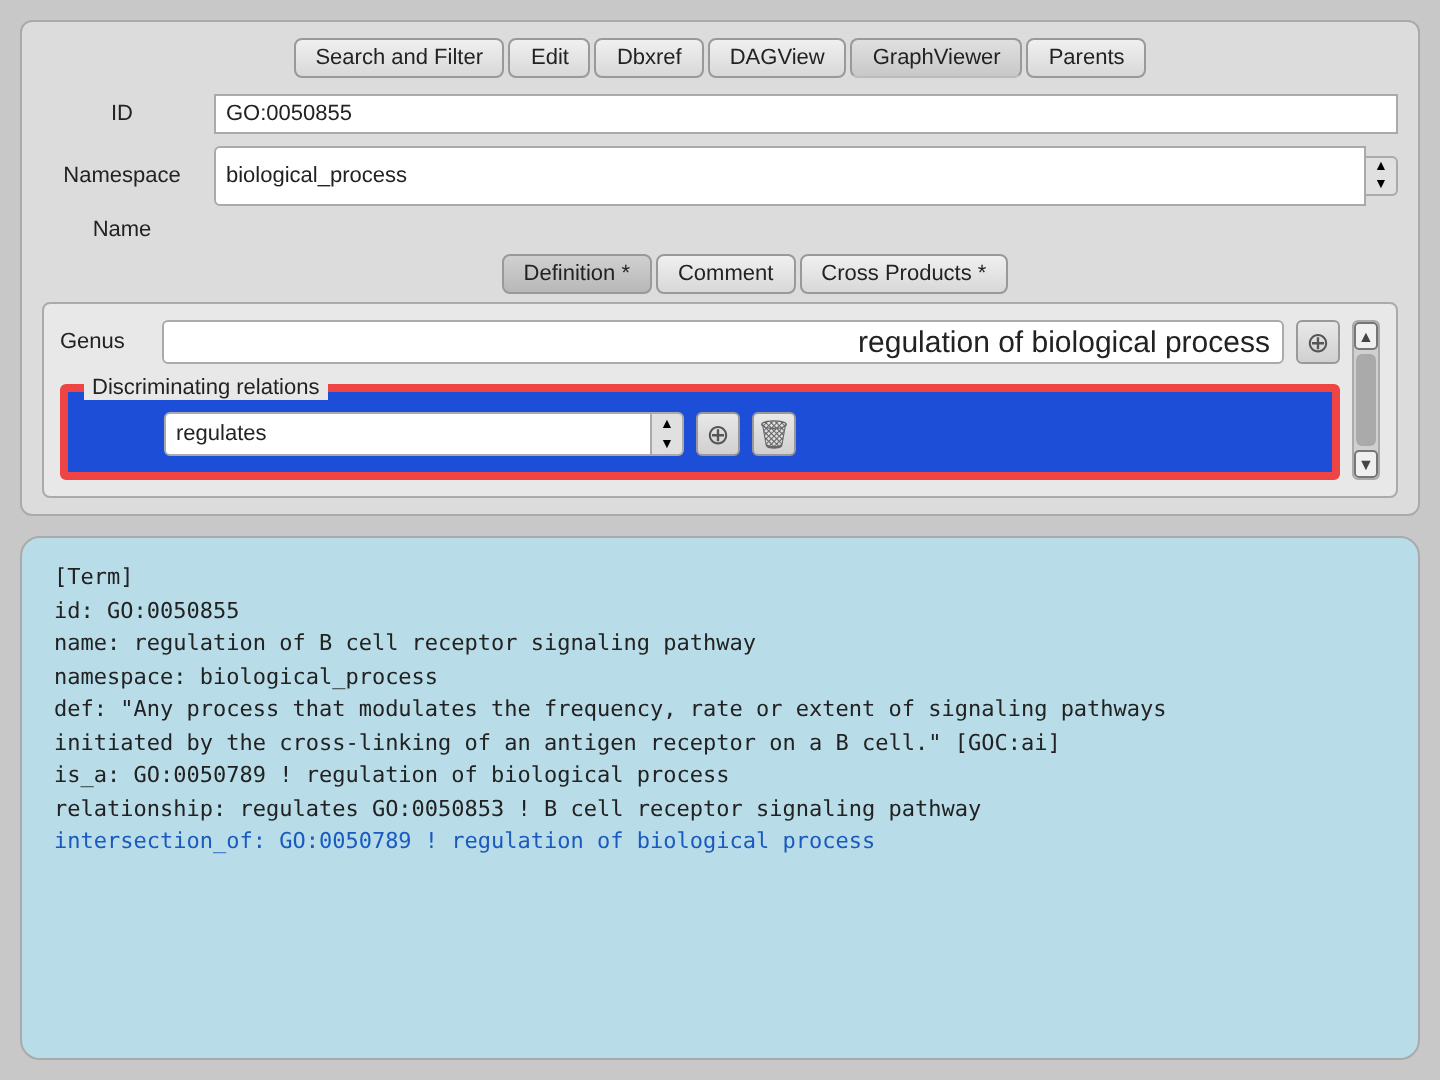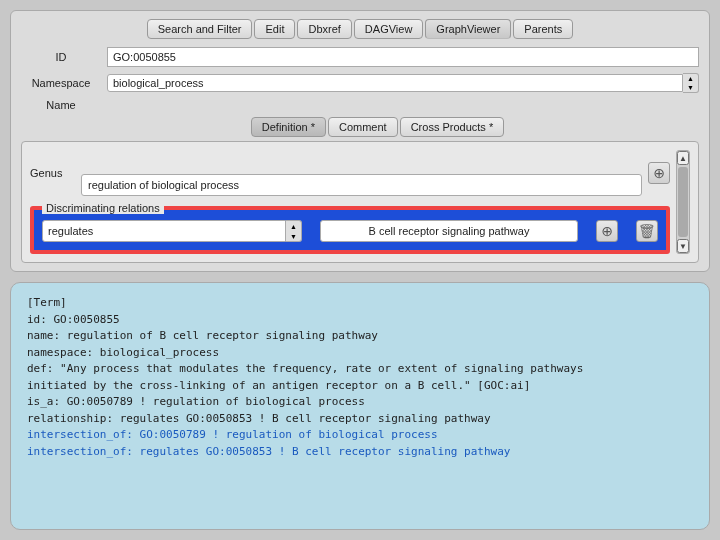--- a/index.html
+++ b/index.html
@@ -81,21 +81,21 @@
     }
 
     .field-input-with-spinner {
       display: flex;
       flex: 1;
       align-items: center;
     }
 
     .field-input-with-spinner input {
       flex: 1;
-      height: 18px;
+      height: 30px;
       border: 1px solid #aaa;
       border-radius: 3px 0 0 3px;
       background: white;
       padding: 2px 5px;
       font-size: 11px;
       color: #222;
     }
 
     .spinner-buttons {
       display: flex;
@@ -172,24 +172,23 @@
       flex-shrink: 0;
     }
 
     .genus-input {
       flex: 1;
       height: 22px;
       border: 1px solid #aaa;
       border-radius: 3px;
       background: white;
       padding: 2px 6px;
-      font-size: 11px;
-      text-align: left;
-      color: #222;
-      margin-top: 24px;
+      font-size: 15px;
+      text-align: right;
+      color: #222;
     }
 
     .genus-btn {
       width: 22px;
       height: 22px;
       background: linear-gradient(to bottom, #e8e8e8, #d0d0d0);
       border: 1px solid #999;
       border-radius: 3px;
       cursor: pointer;
       display: flex;
@@ -214,22 +213,23 @@
       left: 8px;
       background: #e8e8e8;
       padding: 0 4px;
       font-size: 11px;
       color: #222;
     }
 
     .discriminating-inner {
       display: flex;
       align-items: flex-end;
-      gap: 18px;
+      gap: 6px;
       margin-top: 4px;
+      margin-left: 40px;
     }
 
     .disc-input-group {
       display: flex;
       align-items: center;
       flex: 0 0 260px;
     }
 
     .disc-input {
       flex: 1;
@@ -403,21 +403,20 @@
         <div class="discriminating-group">
           <span class="discriminating-legend">Discriminating relations</span>
           <div class="discriminating-inner">
             <div class="disc-input-group">
               <input class="disc-input" type="text" value="regulates" style="">
               <div class="disc-spinner">
                 <button class="spinner-up">▲</button>
                 <button class="spinner-down">▼</button>
               </div>
             </div>
-            <input class="disc-target" type="text" value="B cell receptor signaling pathway" style="">
             <button class="icon-btn">⊕</button>
             <button class="trash-btn">🗑</button>
           </div>
         </div>
 
       </div>
 
       <div class="scrollbar-area">
         <button class="scroll-arrow">▲</button>
         <div class="scroll-thumb"></div>
@@ -431,17 +430,16 @@
     <div class="obo-text">
     <span class="obo-line">[Term]</span>
         <span class="obo-line">id: GO:0050855</span>
         <span class="obo-line">name: regulation of B cell receptor signaling pathway</span>
         <span class="obo-line">namespace: biological_process</span>
         <span class="obo-line">def: "Any process that modulates the frequency, rate or extent of signaling pathways</span>
         <span class="obo-line">    initiated by the cross-linking of an antigen receptor on a B cell." [GOC:ai]</span>
         <span class="obo-line">is_a: GO:0050789 ! regulation of biological process</span>
         <span class="obo-line">relationship: regulates GO:0050853 ! B cell receptor signaling pathway</span>
         <span class="obo-line highlight">intersection_of: GO:0050789 ! regulation of biological process</span>
-        <span class="obo-line highlight">intersection_of: regulates GO:0050853 ! B cell receptor signaling pathway</span>
       </div>
   </div>
 
 </div>
 
 </body></html>

